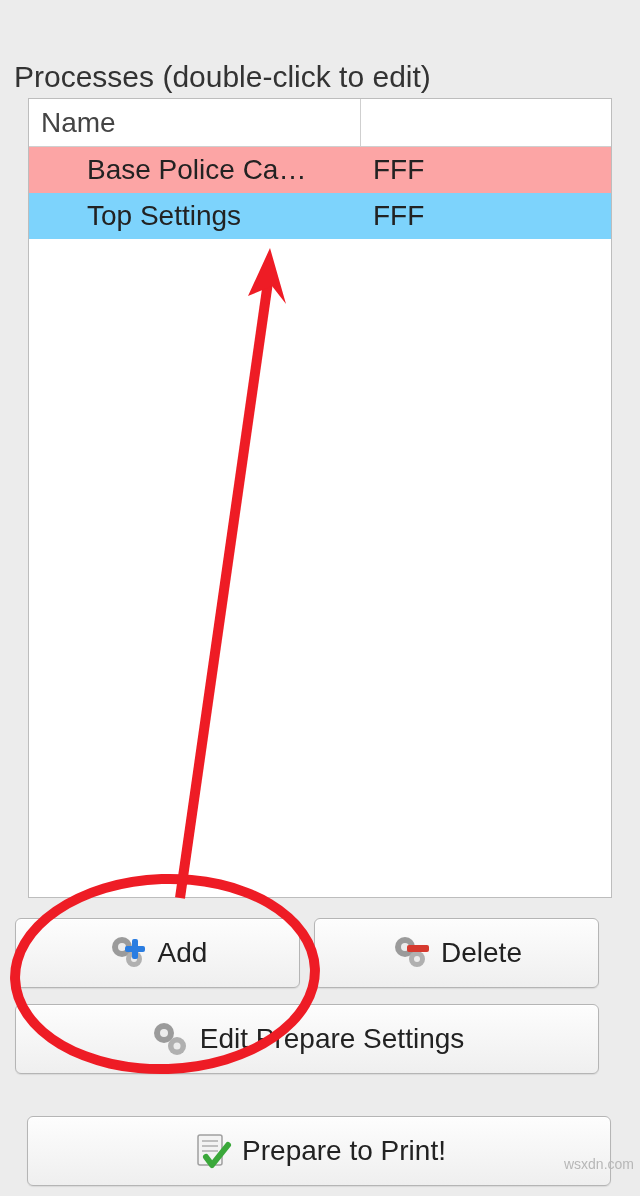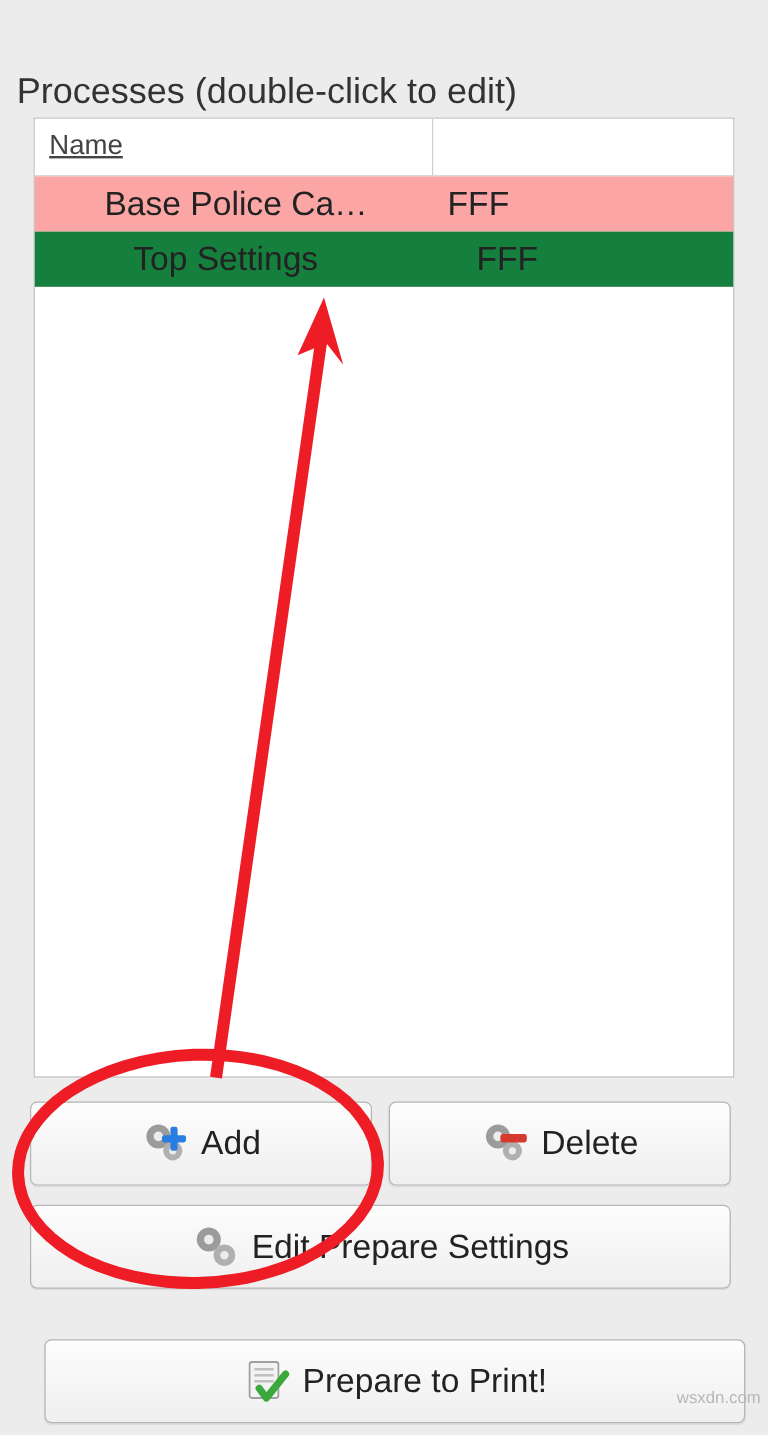--- a/index.html
+++ b/index.html
@@ -36,58 +36,56 @@
       box-shadow: inset 0 1px 0 #fff;
     }
     .table-header {
       display: flex;
       height: 48px;
       background: #fff;
       border-bottom: 1px solid #cfcfcf;
     }
     .table-header .col {
       padding: 8px 12px;
-      font-size: 23px;
+      font-size: 28px;
       color: #444;
-      text-decoration: underline;
     }
     .col-name {
       width: 332px;
       border-right: 1px solid #cfcfcf;
     }
     .col-type {
       flex: 1;
     }
     .table-body .row {
       display: flex;
       height: 46px;
       align-items: center;
     }
     .table-body .row.alt {
       background: #fca5a5;
     }
     .table-body .row.alt2 {
-      background: #15803d;
-      padding-left: 24px;
+      background: #7dd3fc;
     }
     .cell-name {
       width: 332px;
       padding-left: 58px;
       font-size: 28px;
       white-space: nowrap;
       overflow: hidden;
     }
     .cell-type {
       flex: 1;
       padding-left: 12px;
       font-size: 28px;
     }
     .button-row {
       position: absolute;
-      left: 25px;
+      left: 15px;
       display: flex;
       gap: 14px;
       width: 584px;
     }
     .row1 { top: 918px; }
     .row2 { top: 1004px; }
     .row3 { top: 1116px; margin-left: 12px; }
     .btn {
       height: 70px;
       background: linear-gradient(#fdfdfd, #efefef);

